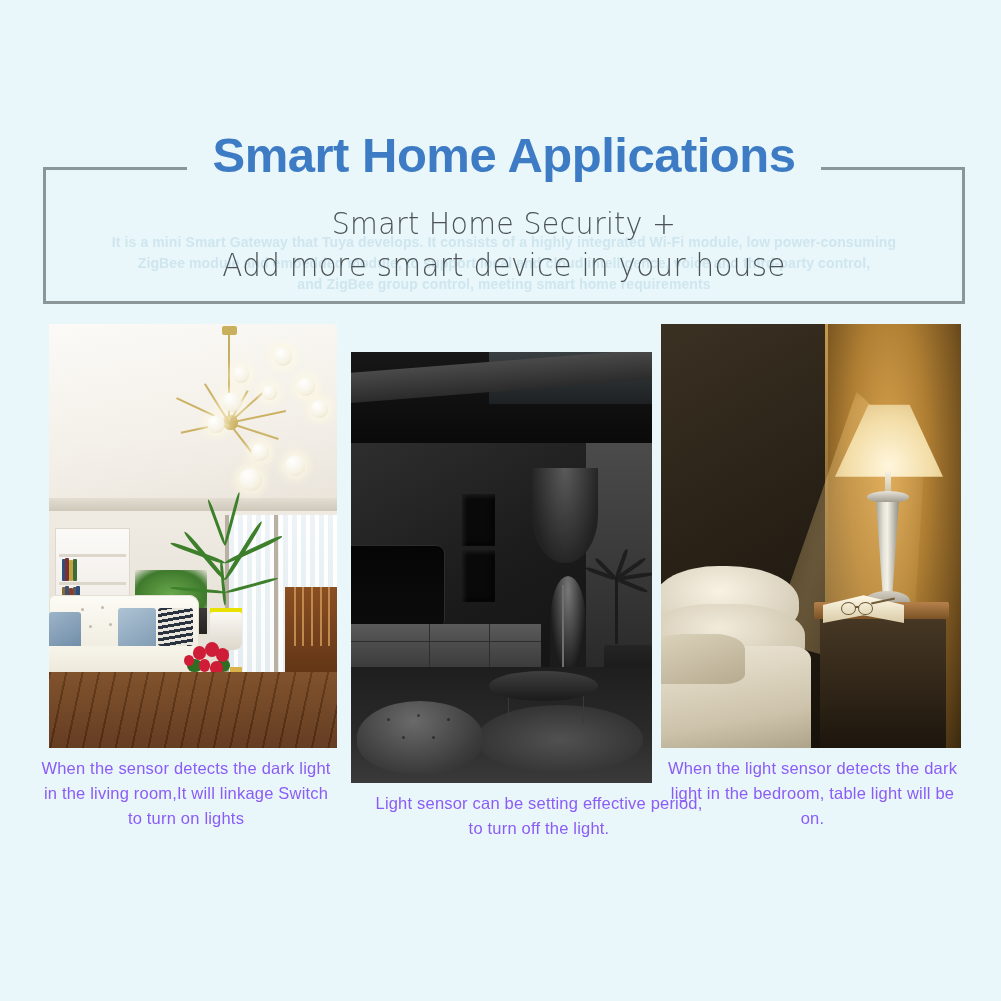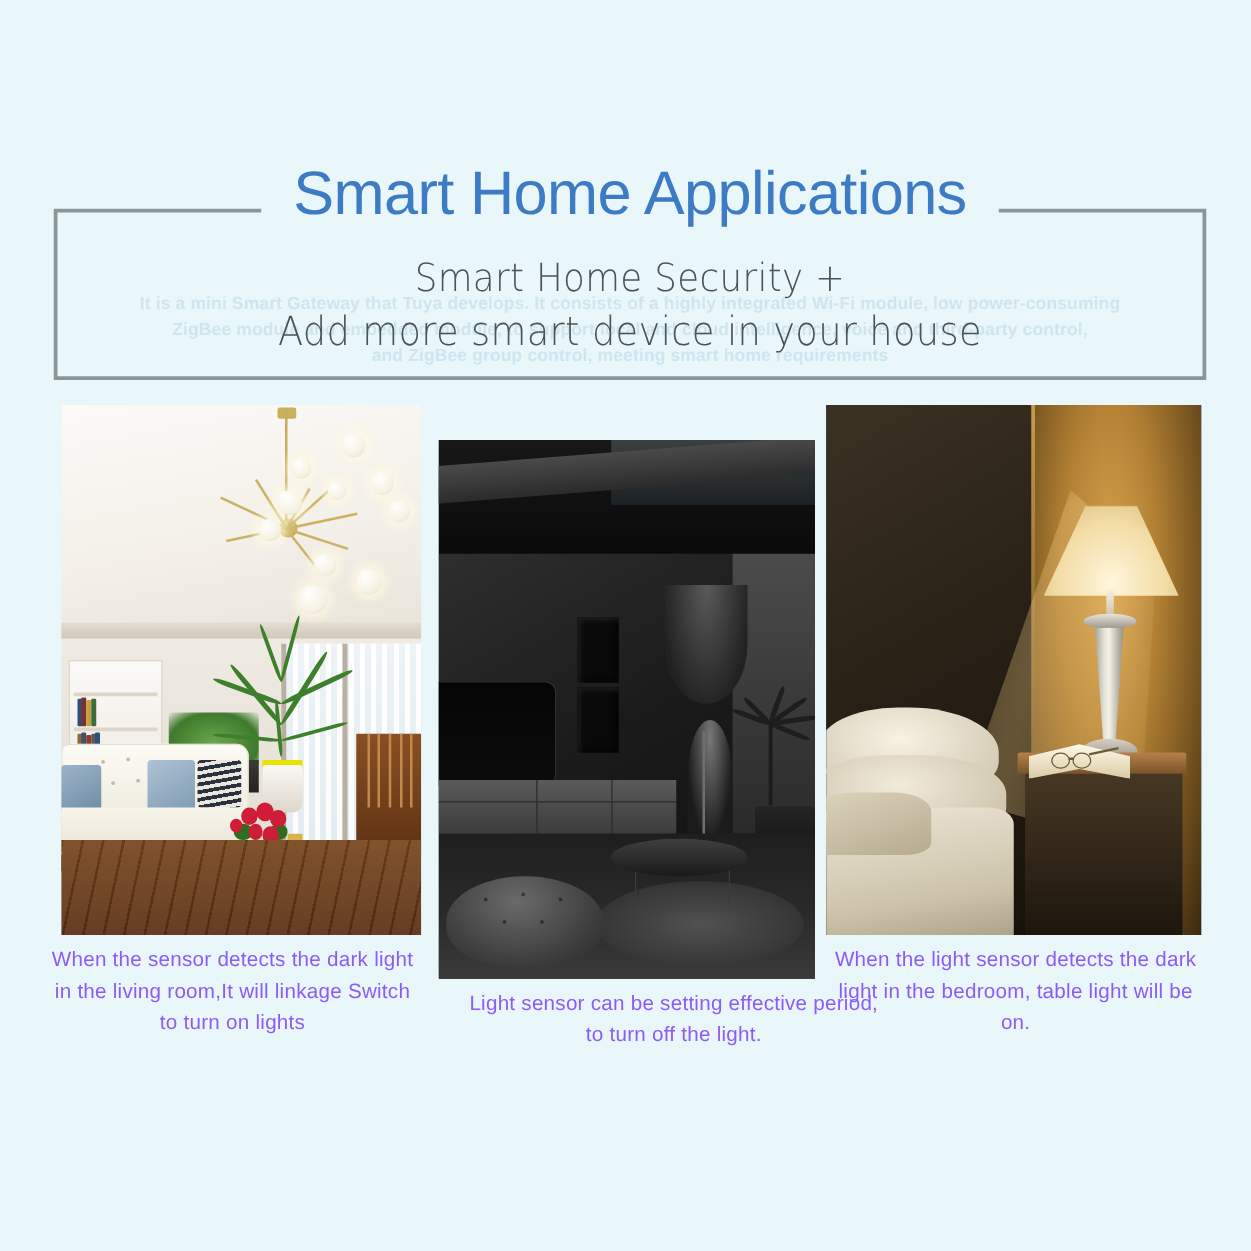--- a/index.html
+++ b/index.html
@@ -50,21 +50,21 @@
     top: -44px;
     width: 100%;
     text-align: center;
     line-height: 1;
   }
   .main-title {
     display: inline-block;
     background: #e9f7fb;
     padding: 0 26px;
     font-size: 49px;
-    font-weight: normal;
+    font-weight: bold;
     color: #3d7cc4;
     letter-spacing: -0.5px;
     line-height: 58px;
   }
 
   .subtitle-wrap {
     position: absolute;
     left: 0;
     top: 32px;
     width: 100%;

